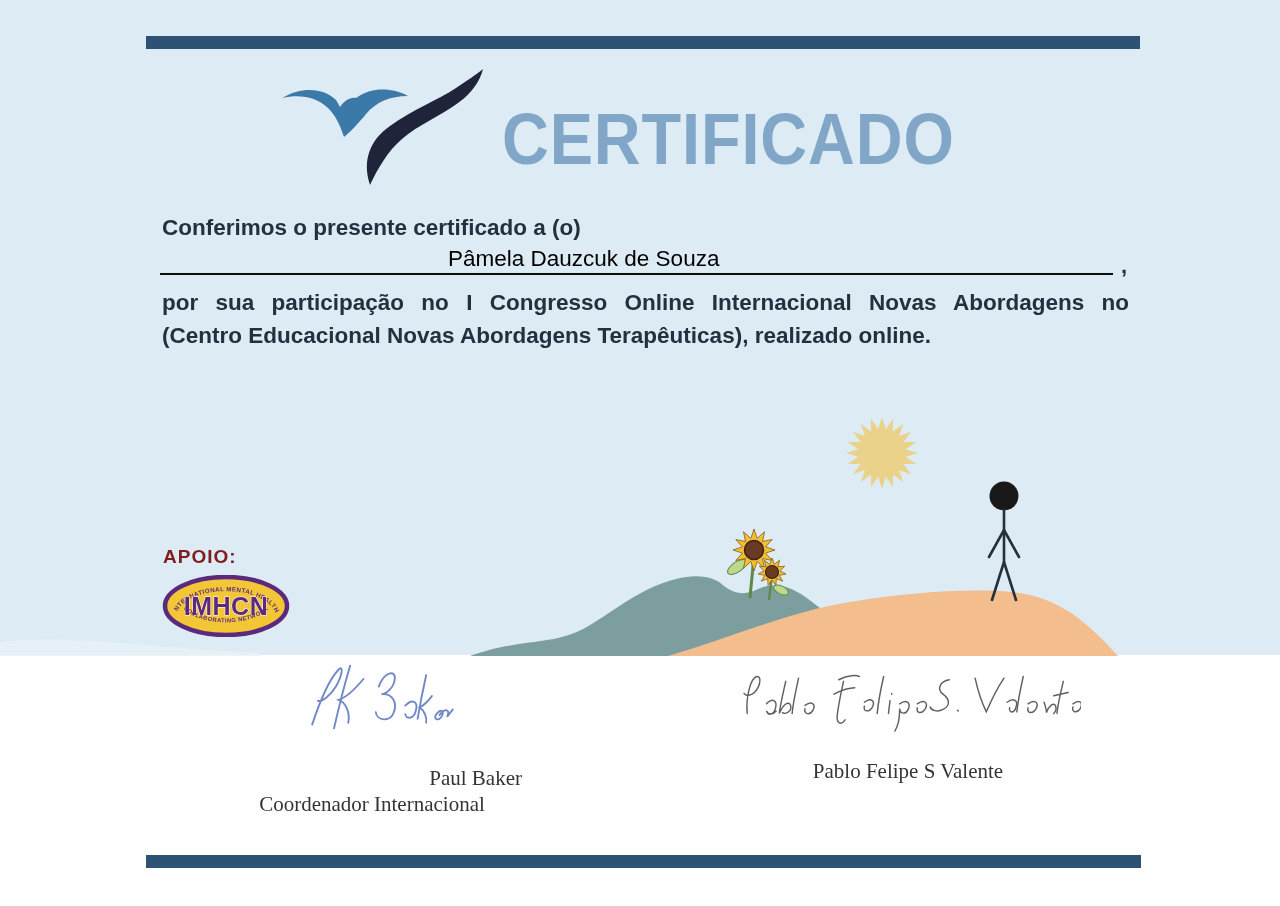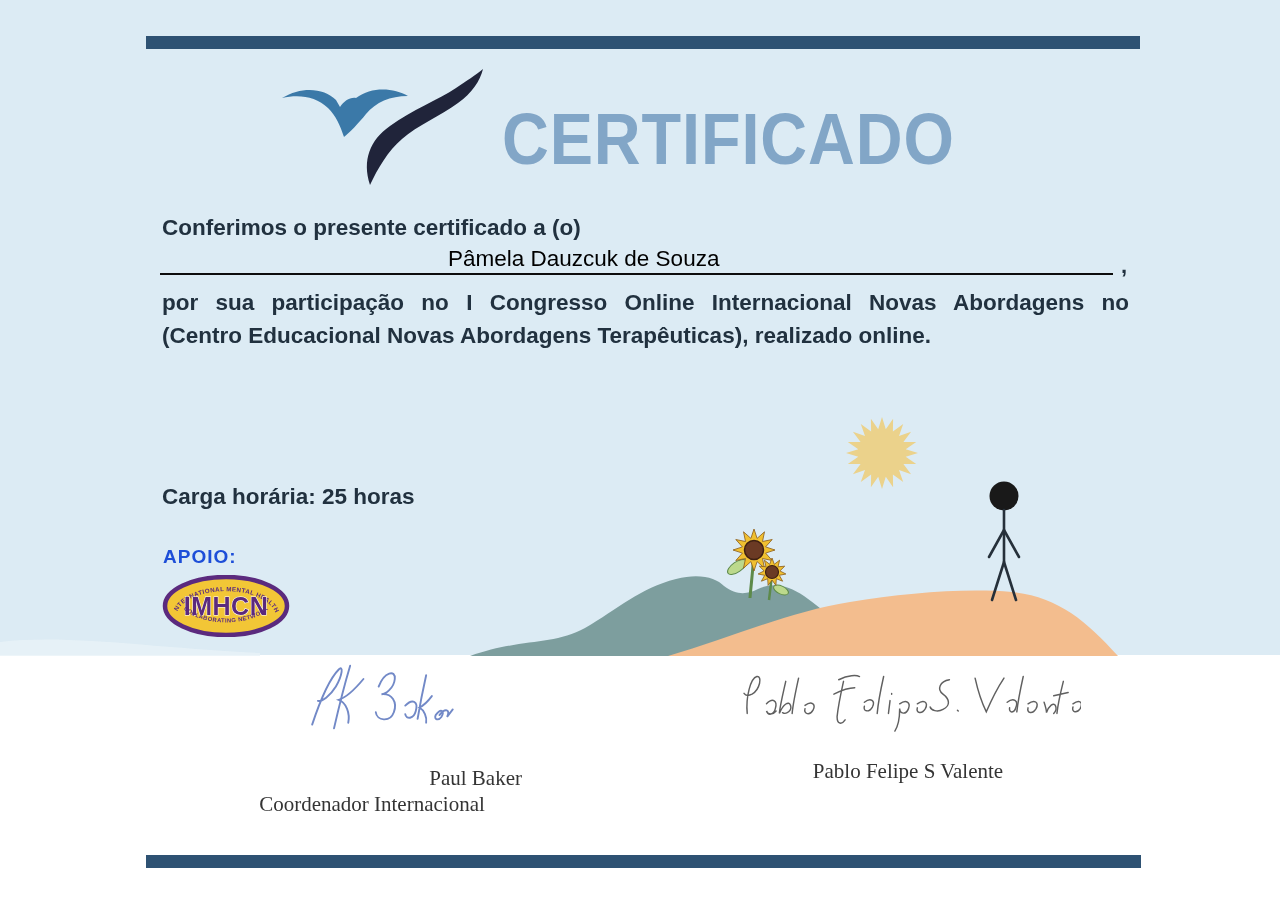--- a/index.html
+++ b/index.html
@@ -28,21 +28,21 @@
                font-size:22.5px; font-weight:400; color:#000; white-space:nowrap; }
   .sig-line { position:absolute; left:0; top:28px; width:953px; border-top:2px solid #0c0c0c; }
   .line-comma { position:absolute; right:-10px; top:8px; font-size:22px; color:#21313f; font-weight:600; }
 
   .body-par { position:absolute; left:162px; top:286px; width:967px; line-height:33px; }
   .body-line { text-align:justify; text-align-last:justify; }
   .body-line.last { text-align-last:left; }
 
   .datas { position:absolute; left:162px; top:417px; }
   .carga { position:absolute; left:162px; top:484px; }
-  .apoio { position:absolute; left:163px; top:546px; font-size:19px; font-weight:bold; letter-spacing:1px; color:#1d4ed8; }
+  .apoio { position:absolute; left:163px; top:546px; font-size:19px; font-weight:bold; letter-spacing:1px; color:#7f1d1d; }
   .imhcn-svg { position:absolute; left:162px; top:575px; }
 
   .illus-svg { position:absolute; left:0; top:400px; }
 
   .sig-block { position:absolute; text-align:center; }
   .sig-left  { left:222px; top:660px; width:300px; }
   .sig-right { left:733px; top:660px; width:350px; }
   .sig-img { display:block; margin:0 auto; }
   .sig-name, .sig-role {
     font-family:"Liberation Serif", serif; color:#343434; font-size:21px; line-height:26px;
@@ -74,21 +74,20 @@
     <span class="recipient">Pâmela Dauzcuk de Souza</span>
     <span class="sig-line"></span>
     <span class="line-comma">,</span>
   </div>
 
   <div class="body-par blue-text">
     <div class="body-line">por sua participação no I Congresso Online Internacional Novas Abordagens no</div>
     <div class="body-line last">(Centro Educacional Novas Abordagens Terapêuticas), realizado online.</div>
   </div>
 
-  <div class="blue-text carga">Carga horária: 25 horas</div>
 
   <div class="apoio">APOIO:</div>
 
   <svg class="imhcn-svg" width="128" height="62" viewBox="0 0 128 62">
     <defs>
       <path id="arcTop" d="M15,37 A50,26 0 0 1 113,37"></path>
       <path id="arcBot" d="M17,29 A50,28 0 0 0 111,29"></path>
     </defs>
     <ellipse cx="64" cy="31" rx="61" ry="29" fill="#f2c636" stroke="#5b2a7e" stroke-width="4.5"></ellipse>
     <text font-size="6.2" font-weight="bold" fill="#5b2a7e" letter-spacing="0.4" font-family="Liberation Sans, sans-serif">

